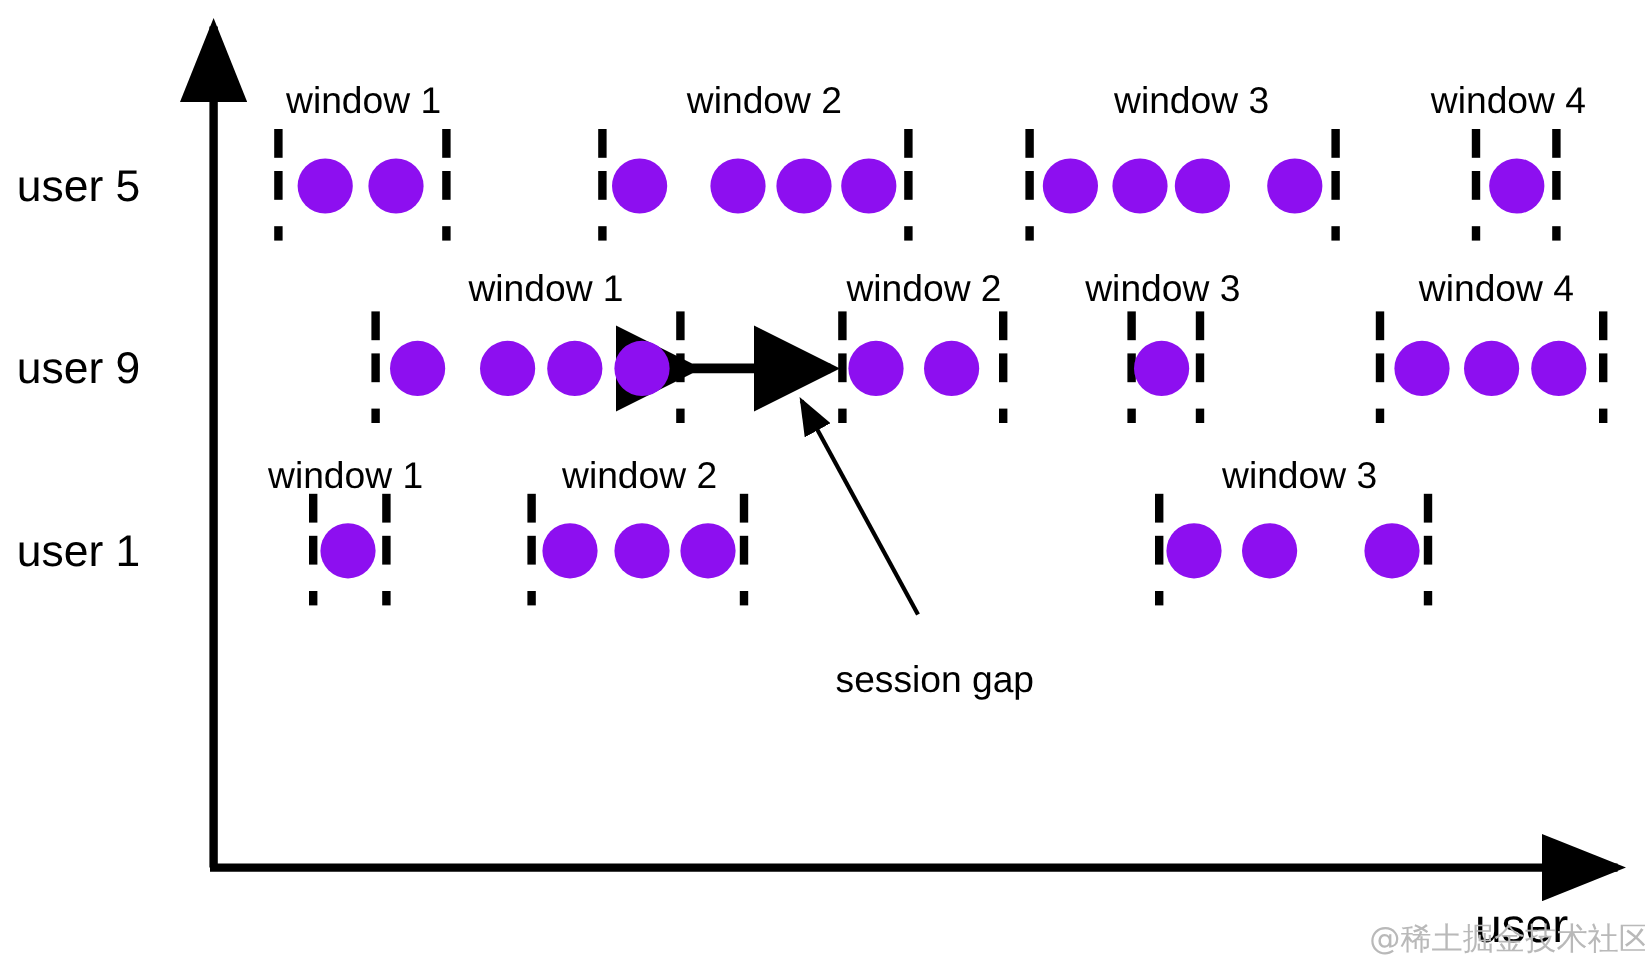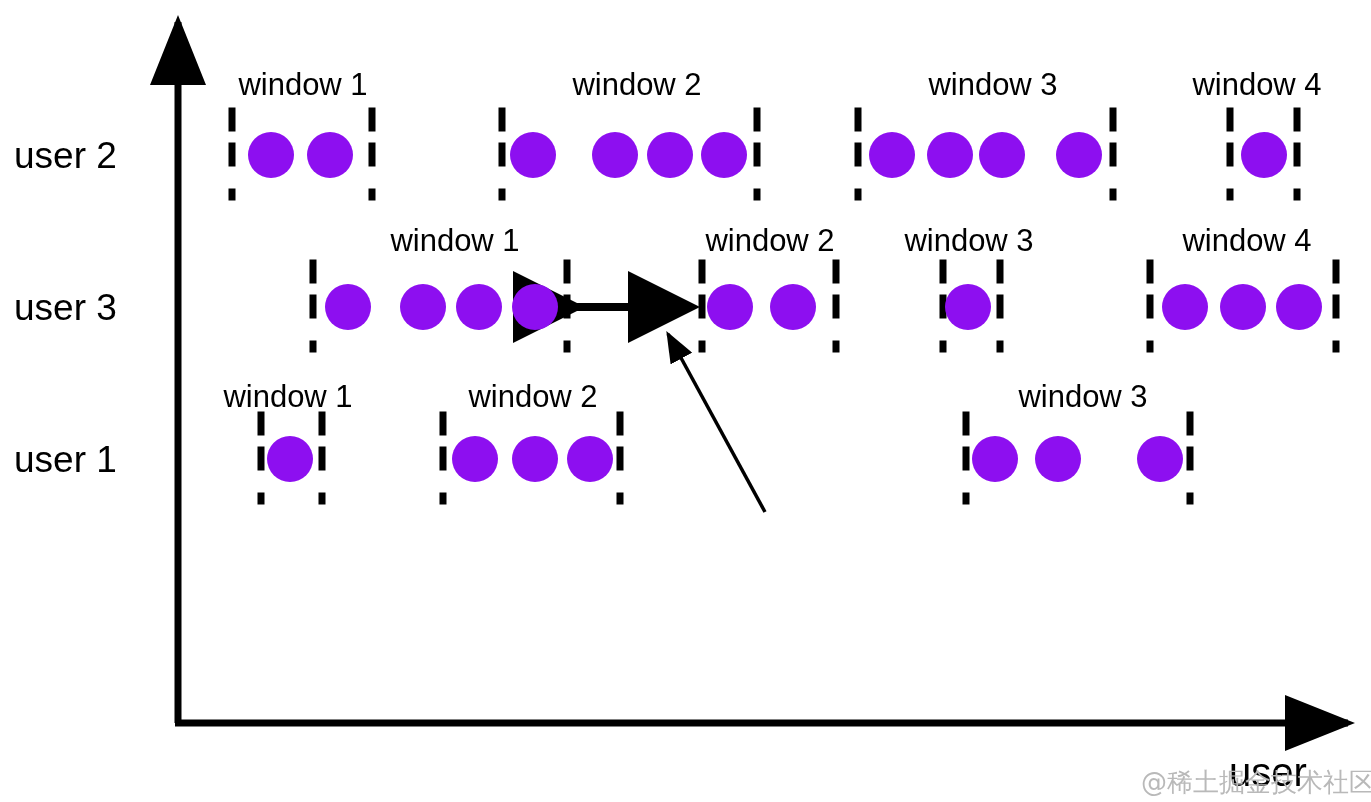--- a/index.html
+++ b/index.html
@@ -103,21 +103,21 @@
     <g>
       <line id="gap-arrow-line" stroke="#000" stroke-width="8" marker-start="url(#arrowhead-gapL)" marker-end="url(#arrowhead-gapR)" x1="577" y1="307" x2="692" y2="307"></line>
     </g>
 
     <g>
       <line id="ann-arrow-line" stroke="#000" stroke-width="3.5" marker-end="url(#arrowhead-ann)" x1="765" y1="512" x2="668" y2="334"></line>
     </g>
   </svg>
 
   <div id="rows-layer">
-      <div class="lbl user-label" style="left: 14px; top: 155px;">user 2</div>
+      <div class="lbl user-label" style="left: 14px; top: 155px;">user 5</div>
       <div class="lbl window-label" style="left: 303px; top: 84px;">window 1</div>
       <div class="bracket" style="left: 232px; top: 155px; width: 7px; height: 1px;">
         <span style="top: -47px; height: 24px;"></span>
         <span style="top: -12px; height: 24px;"></span>
         <span style="top: 34px; height: 12px;"></span>
       </div>
       <div class="bracket" style="left: 372px; top: 155px; width: 7px; height: 1px;">
         <span style="top: -47px; height: 24px;"></span>
         <span style="top: -12px; height: 24px;"></span>
         <span style="top: 34px; height: 12px;"></span>
@@ -159,21 +159,21 @@
         <span style="top: -47px; height: 24px;"></span>
         <span style="top: -12px; height: 24px;"></span>
         <span style="top: 34px; height: 12px;"></span>
       </div>
       <div class="bracket" style="left: 1297px; top: 155px; width: 7px; height: 1px;">
         <span style="top: -47px; height: 24px;"></span>
         <span style="top: -12px; height: 24px;"></span>
         <span style="top: 34px; height: 12px;"></span>
       </div>
       <div class="event-dot" style="left: 1264px; top: 155px; width: 46px; height: 46px; background: rgb(141, 15, 240);"></div>
-      <div class="lbl user-label" style="left: 14px; top: 307px;">user 3</div>
+      <div class="lbl user-label" style="left: 14px; top: 307px;">user 9</div>
       <div class="lbl window-label" style="left: 455px; top: 240px;">window 1</div>
       <div class="bracket" style="left: 313px; top: 307px; width: 7px; height: 1px;">
         <span style="top: -47px; height: 24px;"></span>
         <span style="top: -12px; height: 24px;"></span>
         <span style="top: 34px; height: 12px;"></span>
       </div>
       <div class="bracket" style="left: 567px; top: 307px; width: 7px; height: 1px;">
         <span style="top: -47px; height: 24px;"></span>
         <span style="top: -12px; height: 24px;"></span>
         <span style="top: 34px; height: 12px;"></span>
@@ -259,16 +259,17 @@
         <span style="top: -12px; height: 24px;"></span>
         <span style="top: 34px; height: 12px;"></span>
       </div>
       <div class="event-dot" style="left: 995px; top: 459px; width: 46px; height: 46px; background: rgb(141, 15, 240);"></div>
       <div class="event-dot" style="left: 1058px; top: 459px; width: 46px; height: 46px; background: rgb(141, 15, 240);"></div>
       <div class="event-dot" style="left: 1160px; top: 459px; width: 46px; height: 46px; background: rgb(141, 15, 240);"></div>
     </div>
 
   <div class="lbl axis-label" style="left:1268px; top:772px;">user</div>
 
+  <div class="lbl annotation-label" style="left:779px; top:566px;">session gap</div>
 
   <div class="watermark" style="left:1258px; top:782px;">@稀土掘金技术社区</div>
 
 </div>
 
 </body></html>

